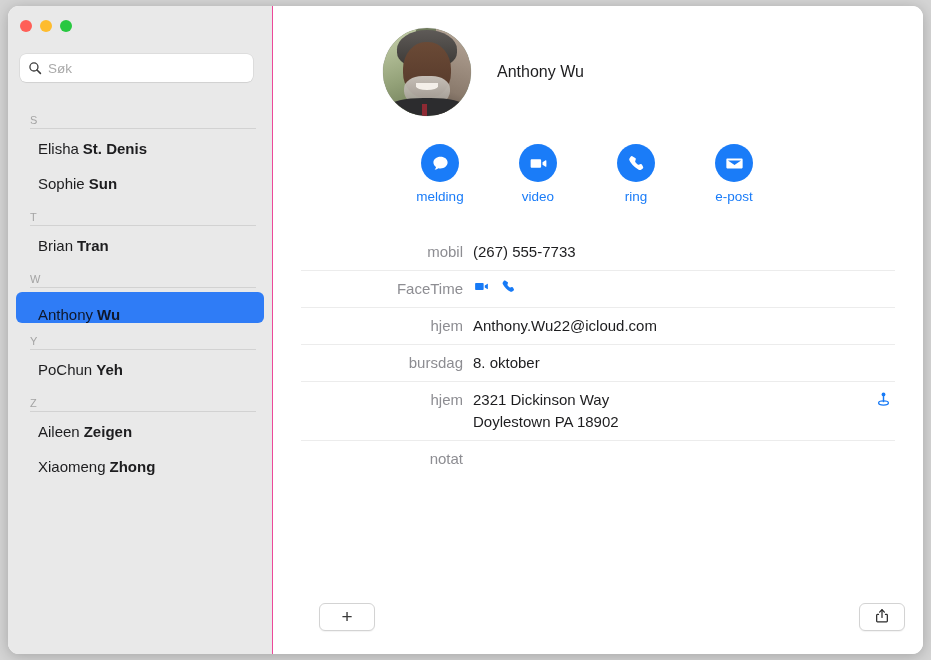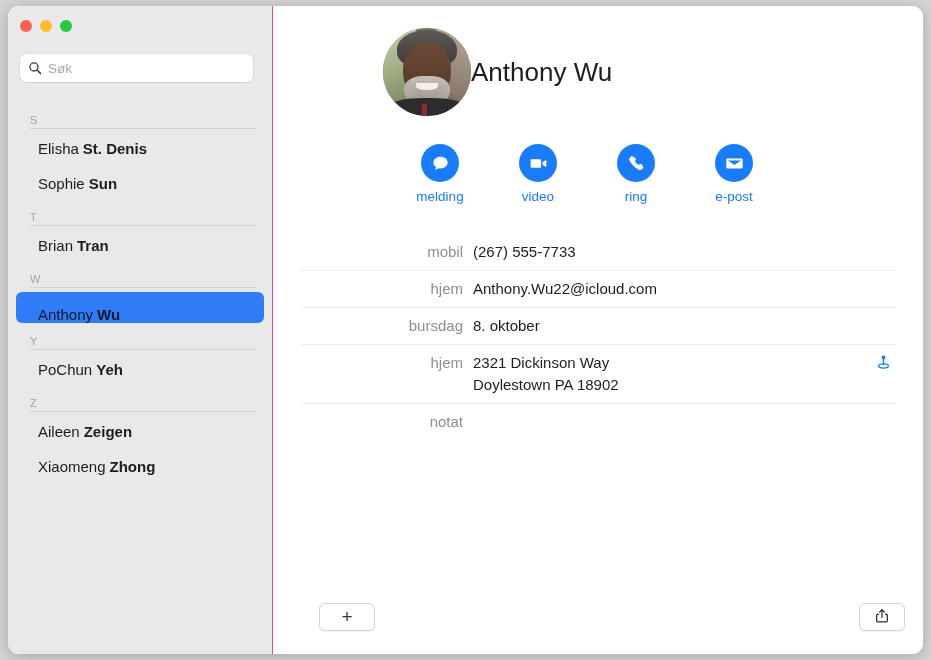--- a/index.html
+++ b/index.html
@@ -164,22 +164,23 @@
   .avatar .mouth    { position:absolute; left:38%; top:62%; width:24%; height:8%;
                       border-radius: 0 0 60% 60%;
                       background: #f4efe9; }
   .avatar .shirt    { position:absolute; left:8%; bottom:0; width:84%; height:20%;
                       border-radius: 45% 45% 0 0;
                       background: #2c2c2e; }
   .avatar .collar   { position:absolute; left:44%; bottom:0; width:6%; height:14%;
                       background: #8e2a33; }
 
   .contact-name {
-    font-size: 26px;
+    font-size: 16px;
     color: #1d1d1f;
+    margin-left: 26px;
     font-weight: 400;
   }
 
   .actions {
     display: flex;
     gap: 0;
     padding-left: 118px;
     margin-top: 28px;
   }
   .action {
@@ -384,20 +385,35 @@
       </div>
 
     <div class="fields">
         <div class="field-row">
           <div class="field-label">mobil</div>
           <div class="field-value">
             <span>(267) 555-7733</span>
           </div>
         </div>
         <div class="field-row">
+          <div class="field-label">FaceTime</div>
+          <div class="field-value">
+            <span style="display: inline-flex;">
+              <svg viewBox="0 0 24 24" width="17" height="17">
+                <path d="M4.4 7.2h9.2c.8 0 1.4.6 1.4 1.4v6.8c0 .8-.6 1.4-1.4 1.4H4.4c-.8 0-1.4-.6-1.4-1.4V8.6c0-.8.6-1.4 1.4-1.4zM16.6 10.6l3.5-2.3c.4-.3.9 0 .9.5v6.4c0 .5-.5.8-.9.5l-3.5-2.3v-2.8z" fill="#177af6"></path>
+              </svg>
+            </span>
+            <span style="display: inline-flex;">
+              <svg viewBox="0 0 24 24" width="17" height="17">
+                <path d="M7.2 3.6c-.6-.3-1.3-.1-1.7.4L4.1 5.9c-.5.7-.6 1.6-.2 2.4 1 2.2 2.6 4.4 4.6 6.4 2 2 4.2 3.6 6.4 4.6.8.4 1.7.3 2.4-.2l1.9-1.4c.5-.4.7-1.1.4-1.7l-1.3-2.6c-.3-.6-1-.9-1.6-.7l-2.2.7c-.4.1-.8 0-1.1-.3-.9-.8-1.8-1.7-2.6-2.6-.3-.3-.4-.7-.3-1.1l.7-2.2c.2-.6-.1-1.3-.7-1.6L7.2 3.6z" fill="#177af6"></path>
+              </svg>
+            </span>
+          </div>
+        </div>
+        <div class="field-row">
           <div class="field-label">hjem</div>
           <div class="field-value">
             <span>Anthony.Wu22@icloud.com</span>
           </div>
         </div>
         <div class="field-row">
           <div class="field-label">bursdag</div>
           <div class="field-value">
             <span>8. oktober</span>
           </div>

